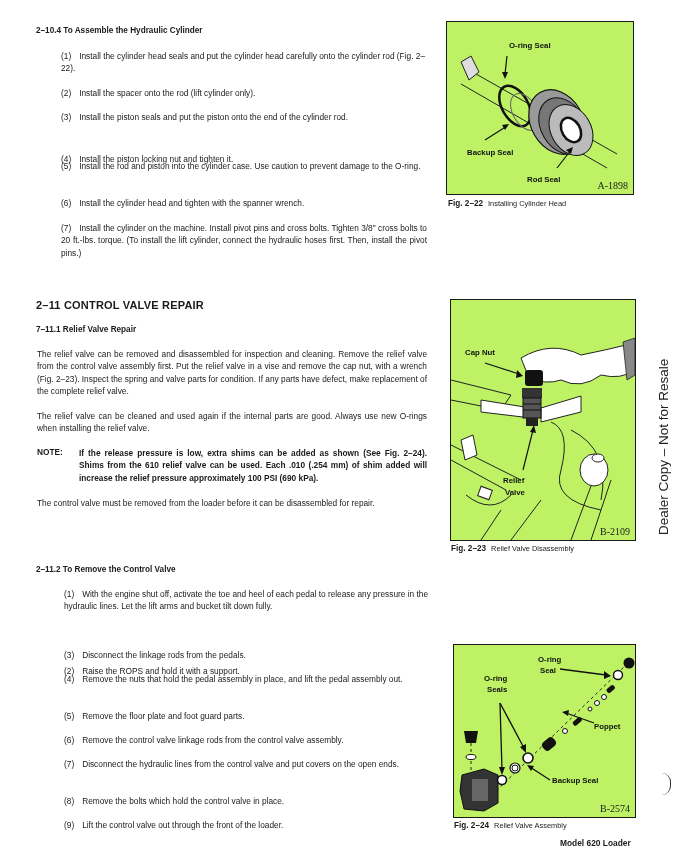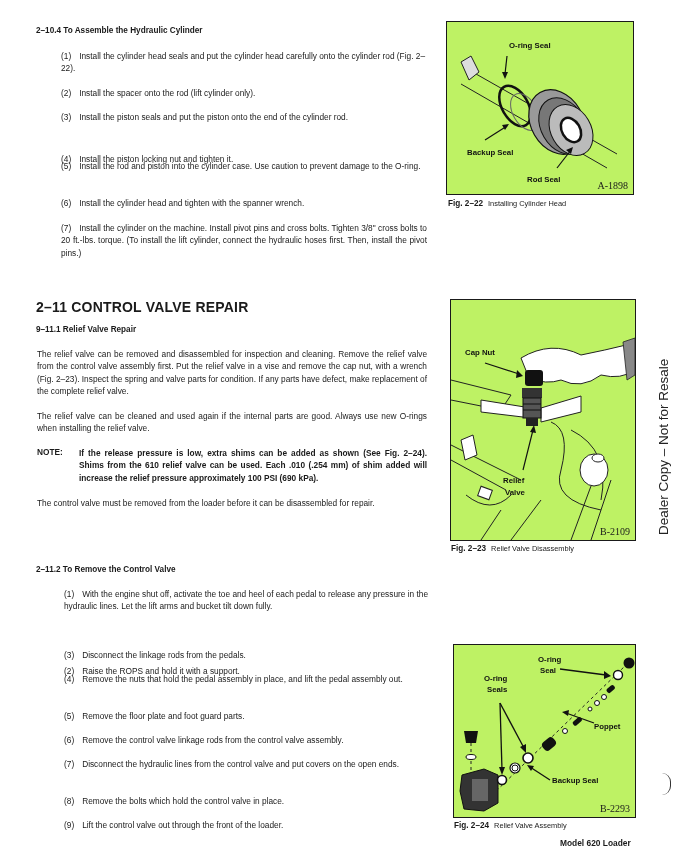--- a/index.html
+++ b/index.html
@@ -1,21 +1,21 @@
 <!DOCTYPE html>
 <html><head>
 <meta charset="utf-8">
 <style>
   html, body { margin: 0; padding: 0; background: #ffffff; }
   body {
     width: 679px; height: 851px; position: relative; overflow: hidden;
     font-family: "Liberation Sans", sans-serif; color: #1a1a1a;
   }
   .abs { position: absolute; }
-  .h2 { font-size: 14px; font-weight: bold; letter-spacing: 0.2px; }
+  .h2 { font-size: 11px; font-weight: bold; letter-spacing: 0.2px; }
   .h3 { font-size: 8.2px; font-weight: bold; }
   .p { font-size: 8.3px; line-height: 12.4px; text-align: justify; }
   .p.last { text-align-last: left; }
   .num { margin-right: 8px; }
   .note-label { font-size: 8.3px; font-weight: bold; }
   .note-body { font-size: 8.3px; line-height: 12.4px; font-weight: bold; text-align: justify; }
   .figbox { border: 1.5px solid #1a1a1a; background: #bef264; overflow: hidden; }
   .figlabel { font-size: 7.8px; font-weight: bold; fill: #111; font-family: "Liberation Sans", sans-serif; }
   .figcode { font-family: "Liberation Serif", serif; font-size: 10px; }
   .caption { font-size: 7.4px; }
@@ -79,21 +79,21 @@
     <text class="figlabel" x="20" y="133">Backup Seal</text>
     <text class="figlabel" x="80" y="160">Rod Seal</text>
   </svg>
   <div class="abs figcode" style="right:5px; bottom:3px;">A-1898</div>
 </div>
 <div class="abs caption" style="left:448px; top:199px;">
   <b>Fig. 2–22</b><span>Installing Cylinder Head</span>
 </div>
 
 <div class="abs h2" style="left:36px; top:299px;">2–11  CONTROL VALVE REPAIR</div>
-<div class="abs h3" style="left:36px; top:325px;">9–11.1  Relief Valve Repair</div>
+<div class="abs h3" style="left:36px; top:325px;">7–11.1  Relief Valve Repair</div>
 
 <div class="abs p" style="left:37px; top:348px; width:390px;">The relief valve can be removed and disassembled for inspection and cleaning. Remove the relief valve from the control valve assembly first. Put the relief valve in a vise and remove the cap nut, with a wrench (Fig. 2–23). Inspect the spring and valve parts for condition. If any parts have defect, make replacement of the complete relief valve.</div>
 <div class="abs p" style="left:37px; top:410px; width:390px;">The relief valve can be cleaned and used again if the internal parts are good. Always use new O-rings when installing the relief valve.</div>
 
 <div class="abs note-label" style="left:37px; top:447px;">NOTE:</div>
 <div class="abs note-body" style="left:79px; top:447px; width:348px;">If the release pressure is low, extra shims can be added as shown (See Fig. 2–24). Shims from the 610 relief valve can be used. Each .010 (.254 mm) of shim added will increase the relief pressure approximately 100 PSI (690 kPa).</div>
 
 <div class="abs p" style="left:37px; top:497px; width:390px;">The control valve must be removed from the loader before it can be disassembled for repair.</div>
 
 <div class="abs figbox" style="left:450px; top:299px; width:184px; height:240px;">
@@ -205,21 +205,21 @@
     <polygon points="115,65 108,67 114,71" fill="#111"></polygon>
     <line x1="96" y1="135" x2="76" y2="122" stroke="#111" stroke-width="1.3"></line>
     <polygon points="80,121 73,120 77,126" fill="#111"></polygon>
     <text class="figlabel" x="84" y="17">O-ring</text>
     <text class="figlabel" x="86" y="28">Seal</text>
     <text class="figlabel" x="30" y="36">O-ring</text>
     <text class="figlabel" x="33" y="47">Seals</text>
     <text class="figlabel" x="140" y="84">Poppet</text>
     <text class="figlabel" x="98" y="138">Backup Seal</text>
   </svg>
-  <div class="abs figcode" style="right:5px; bottom:3px;">B-2293</div>
+  <div class="abs figcode" style="right:5px; bottom:3px;">B-2574</div>
 </div>
 <div class="abs caption" style="left:454px; top:821px;">
   <b>Fig. 2–24</b><span>Relief Valve Assembly</span>
 </div>
 
 <div class="abs" style="left:662px; top:773px; width:8px; height:22px; border-right:1px solid #333; border-radius:0 12px 12px 0;"></div>
 
 <div class="abs footer" style="left:560px; top:838px;">Model  620  Loader</div>
 
 </body></html>

